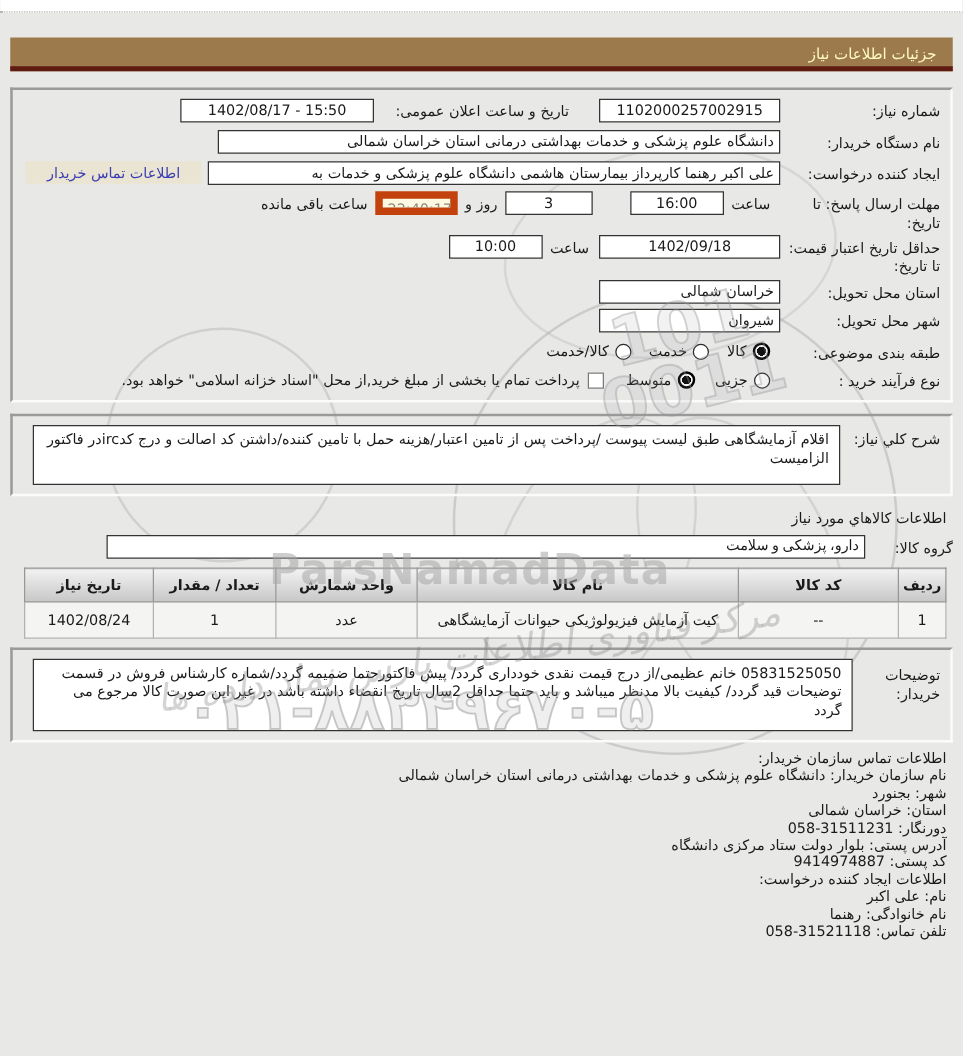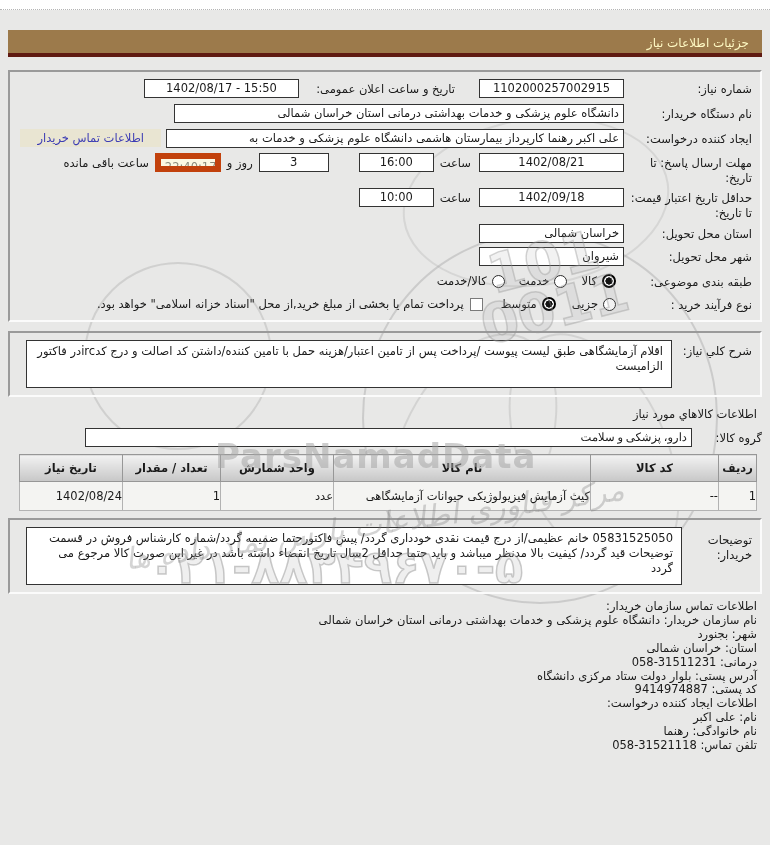--- a/index.html
+++ b/index.html
@@ -63,21 +63,21 @@
   table.tbl {
     border-collapse:collapse; width:737px; margin:7px 13px 0 20px;
     position:relative; z-index:1; table-layout:fixed;
   }
   table.tbl th {
     background:linear-gradient(180deg,#f2f2f2 0%,#c7c7c7 100%);
     border:1px solid #979797; height:27px; font-weight:bold; font-size:11.5px; text-align:center;
   }
   table.tbl td {
     background:#f4f4f2; border:1px solid #b2b2b2; height:29px;
-    text-align:right; font-size:11.5px;
+    text-align:center; font-size:11.5px;
   }
   .notes-panel { margin-top:7px; display:flex; align-items:flex-start; }
   .notes-lbl { flex:0 0 64px; padding-top:6px; line-height:15px; }
   .notes-box { min-height:58px; }
   .contact { margin:6px 13px 0 0; position:relative; z-index:1; }
   .cline { text-align:right; line-height:13.9px; }
   
   .wm { position:absolute; pointer-events:none; z-index:5; }
   .wm-brand {
     left:215px; top:436px; font-size:34px; font-weight:bold; letter-spacing:1px;
@@ -135,21 +135,20 @@
   </div>
 
   <div class="row" style="margin-bottom:5px">
     <div class="lblcol">ایجاد کننده درخواست:</div>
     <div class="input w458">علی اکبر رهنما کارپرداز بیمارستان هاشمی دانشگاه علوم پزشکی و خدمات به</div>
     <span class="link">اطلاعات تماس خریدار</span>
   </div>
 
   <div class="row" style="margin-bottom:2px">
     <div class="lblcol">مهلت ارسال پاسخ: تا تاریخ:</div>
-    <div class="input num w145">1402/08/21</div>
     <span class="inline-lbl ms8">ساعت</span>
     <div class="input num w75 ms6">16:00</div>
     <div class="input num w70 ms30">3</div>
     <span class="inline-lbl ms6">روز و</span>
     <div class="input num w66 ms6 timer">22:40:17</div>
     <span class="inline-lbl ms6">ساعت باقی مانده</span>
   </div>
 
   <div class="row" style="margin-bottom:3px">
     <div class="lblcol">حداقل تاریخ اعتبار قیمت: تا تاریخ:</div>
@@ -246,21 +245,21 @@
 <div class="panel notes-panel">
   <div class="notes-lbl b">توضيحات خريدار:</div>
   <div class="white-box notes-box">05831525050 خانم عظیمی/از درج قیمت نقدی خودداری گردد/ پیش فاکتورحتما ضمیمه گردد/شماره کارشناس فروش در قسمت توضیحات قید گردد/ کیفیت بالا مدنظر میباشد و باید حتما حداقل 2سال تاریخ انقضاء داشته باشد در غیر این صورت کالا مرجوع می گردد</div>
 </div>
 
 <div class="contact">
   <div class="cline b">اطلاعات تماس سازمان خریدار:</div>
   <div class="cline"><span class="b">نام سازمان خریدار:</span> <span>دانشگاه علوم پزشکی و خدمات بهداشتی درمانی استان خراسان شمالی</span></div>
   <div class="cline"><span class="b">شهر:</span> <span>بجنورد</span></div>
   <div class="cline"><span class="b">استان:</span> <span>خراسان شمالی</span></div>
-  <div class="cline"><span class="b">درمانی:</span> <span>31511231-058</span></div>
+  <div class="cline"><span class="b">دورنگار:</span> <span>31511231-058</span></div>
   <div class="cline"><span class="b">آدرس پستی:</span> <span>بلوار دولت ستاد مرکزی دانشگاه</span></div>
   <div class="cline"><span class="b">کد پستی:</span> <span>9414974887</span></div>
   <div class="cline b">اطلاعات ایجاد کننده درخواست:</div>
   <div class="cline"><span class="b">نام:</span> <span>علی اکبر</span></div>
   <div class="cline"><span class="b">نام خانوادگی:</span> <span>رهنما</span></div>
   <div class="cline"><span class="b">تلفن تماس:</span> <span>31521118-058</span></div>
 </div>
 
 <div class="wm wm-brand">ParsNamadData</div>
 <div class="wm wm-phone">۰۲۱-۸۸۳۴۹۶۷۰-۵</div>

